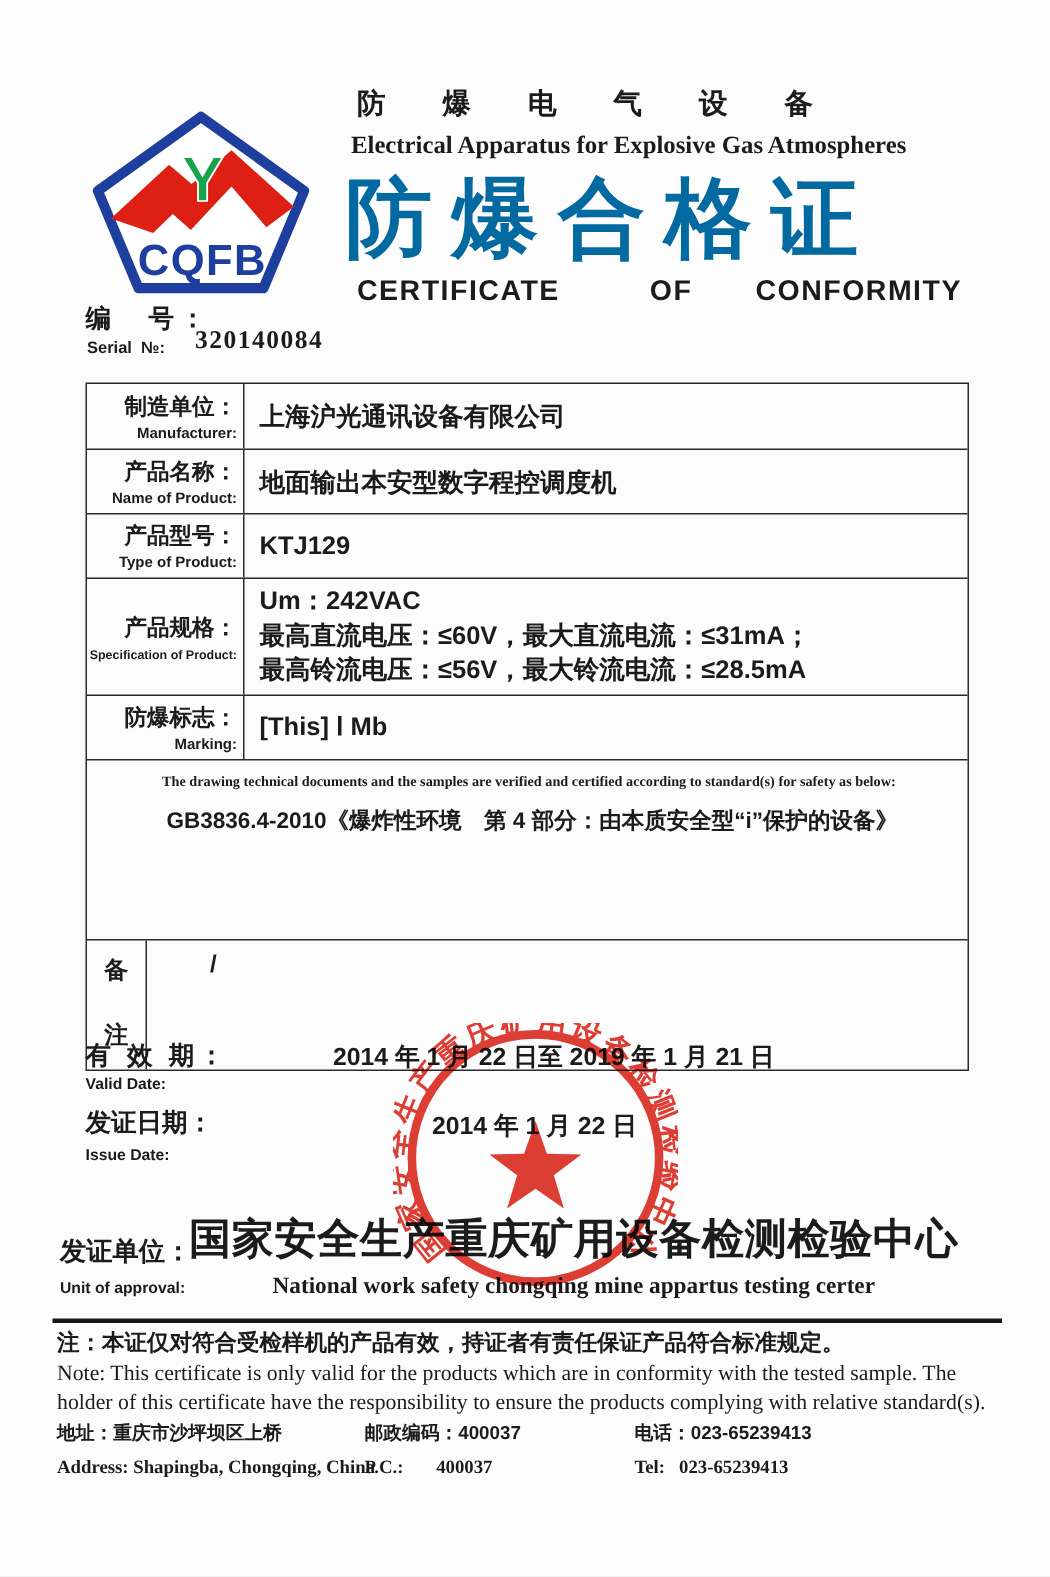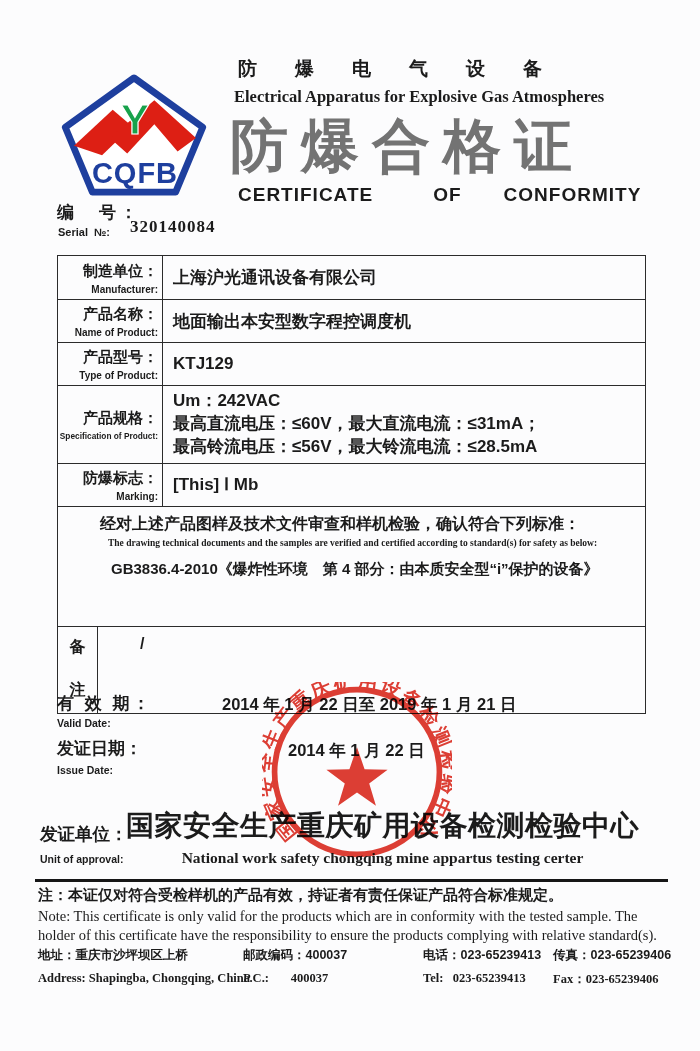--- a/index.html
+++ b/index.html
@@ -7,21 +7,21 @@
     position:relative; width:700px; height:1051px; margin:0 auto;
     background:#fcfcfd; overflow:hidden;
     font-family:"Liberation Sans", sans-serif; color:#1b1b1b;
   }
 
   
   .logo { position:absolute; left:60px; top:74px; width:148px; height:122px; }
   .hdr { position:absolute; left:212px; top:56px; width:420px; }
   .hdr-cn { font-size:19px; font-weight:bold; letter-spacing:38px; white-space:nowrap; padding-left:26px; }
   .hdr-en { font-family:"Liberation Serif", serif; font-size:16.5px; font-weight:bold; margin-top:5px; padding-left:22px; white-space:nowrap; }
-  .cert-cn { color:#737373; font-size:58px; font-weight:bold; letter-spacing:13px; white-space:nowrap; padding-left:18px; margin-top:10px; line-height:1.0; }
+  .cert-cn { color:#0369a1; font-size:58px; font-weight:bold; letter-spacing:13px; white-space:nowrap; padding-left:18px; margin-top:10px; line-height:1.0; }
   .cert-en { display:flex; font-size:19px; font-weight:bold; letter-spacing:1px; margin-top:9px; padding-left:26px; }
   .cert-en .w2 { margin-left:60px; }
   .cert-en .w3 { margin-left:42px; }
 
   
   .serial-cn { position:absolute; left:57px; top:201px; font-size:17px; font-weight:bold; letter-spacing:4px; }
   .serial-en { position:absolute; left:58px; top:226px; font-size:11px; font-weight:bold; white-space:pre; }
   .serial-value { position:absolute; left:130px; top:217px; font-size:17px; font-family:"Liberation Serif", serif; font-weight:bold; letter-spacing:1px;text-align:right; }
 
   
@@ -145,21 +145,20 @@
 
     <div class="trow r5">
       <div class="tlabel">
         <div class="tlabel-cn">防爆标志：</div>
         <div class="tlabel-en">Marking:</div>
       </div>
       <div class="tvalue">[This] Ⅰ Mb</div>
     </div>
 
     <div class="standards">
-      <div class="std-intro-cn">经对上述产品图样及技术文件审查和样机检验，确认符合下列标准：</div>
       <div class="std-intro-en">The drawing technical documents and the samples are verified and certified according to standard(s) for safety as below:</div>
       <div class="std-items">
         <div>GB3836.4-2010《爆炸性环境　第 4 部分：由本质安全型“i”保护的设备》</div>
       </div>
     </div>
 
     <div class="remarks">
       <div class="rlabel">
         <span>备</span>
         <span>注</span>
@@ -203,19 +202,15 @@
       <div class="en">Address: Shapingba, Chongqing, China</div>
     </div>
     <div class="c-cell">
       <div class="cn">邮政编码：400037</div>
       <div class="en">P.C.:       400037</div>
     </div>
     <div class="c-cell">
       <div class="cn">电话：023-65239413</div>
       <div class="en">Tel:   023-65239413</div>
     </div>
-    <div class="c-cell">
-      <div class="cn">传真：023-65239406</div>
-      <div class="en">Fax：023-65239406</div>
-    </div>
   </div>
 
 </div>
 
 </body></html>

